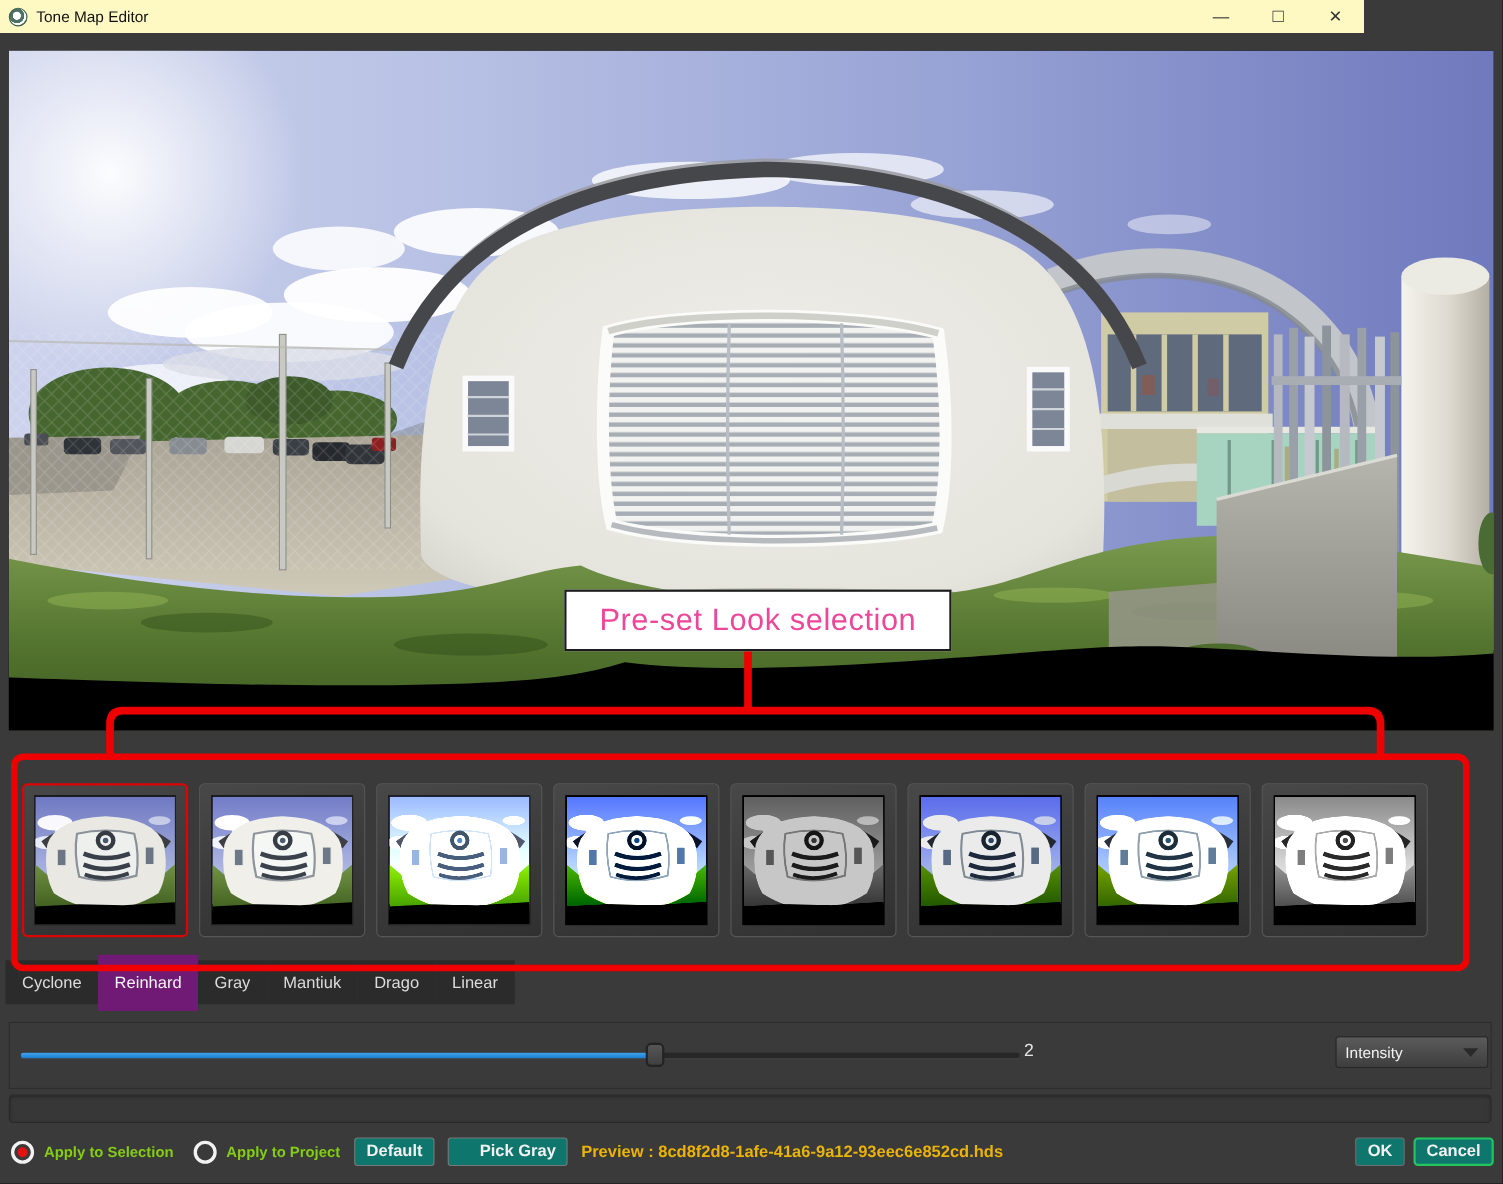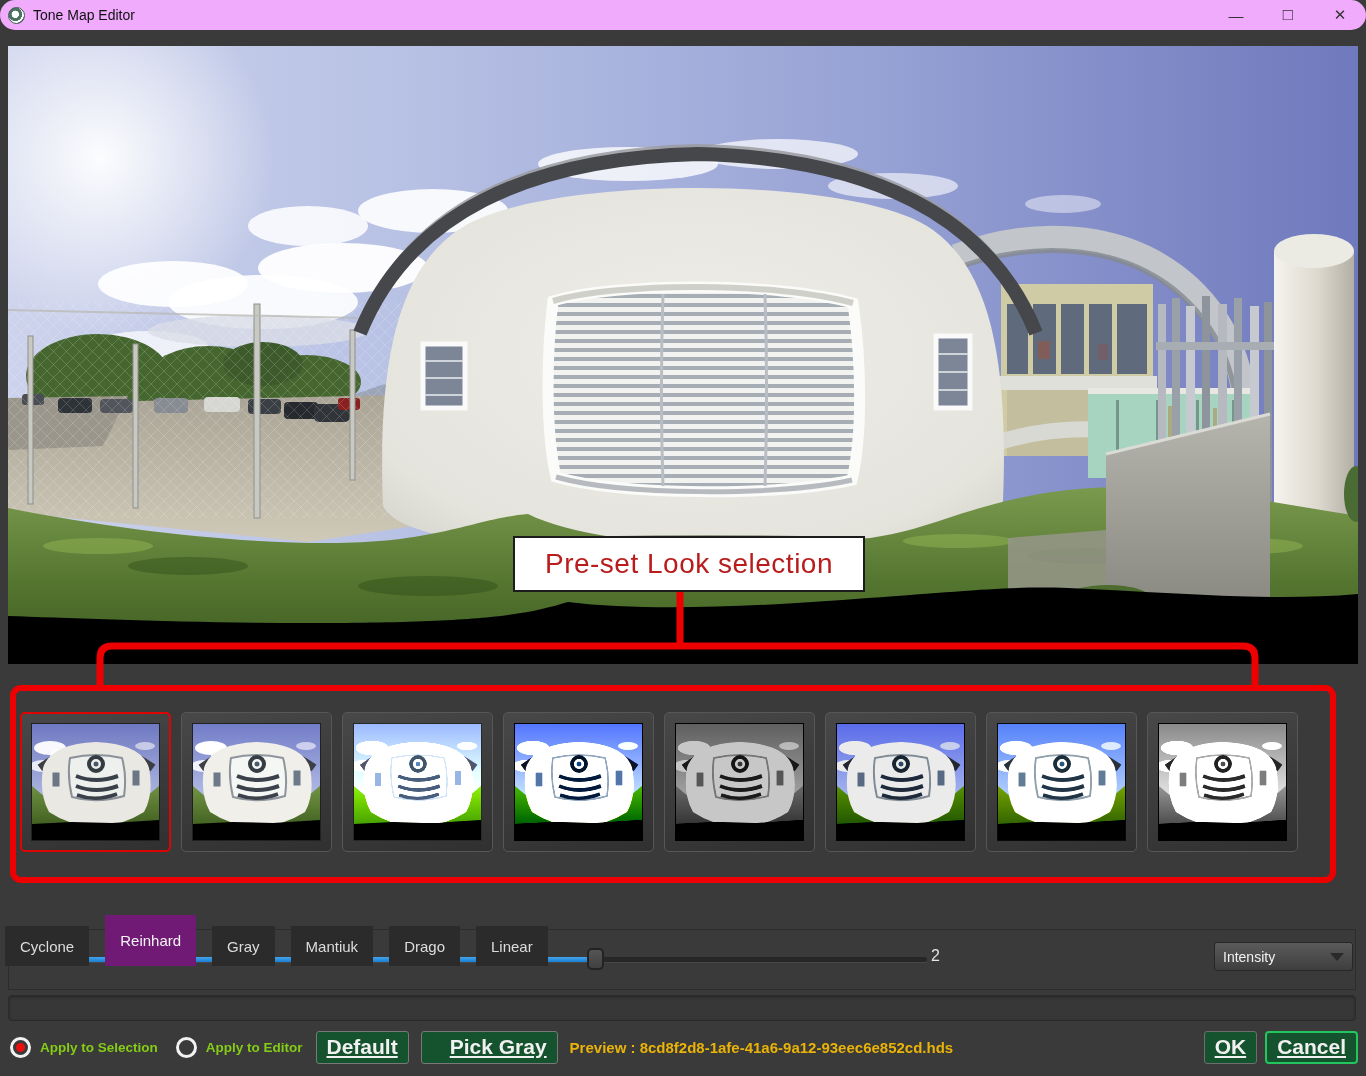--- a/index.html
+++ b/index.html
@@ -1,59 +1,59 @@
 <!DOCTYPE html>
 <html><head>
 <meta charset="utf-8">
 <style>
   html,body{margin:0;padding:0;background:#222;}
   #app{position:relative;width:1366px;height:1076px;background:#3a3a3a;overflow:hidden;
        font-family:"Liberation Sans","DejaVu Sans",sans-serif;-webkit-font-smoothing:antialiased;}
 
   
-  .titlebar{position:absolute;left:0;top:0;width:1366px;height:30px;background:#f0abfc;
-            display:flex;align-items:center;border-radius:15px;}
+  .titlebar{position:absolute;left:0;top:0;width:1240px;height:30px;background:#fef9c3;
+            display:flex;align-items:center;}
   .app-icon{width:17px;height:17px;margin-left:8px;border-radius:50%;
             background:radial-gradient(circle at 42% 42%, #ffffff 0 28%, #4d7263 32% 54%, #ffffff 56% 70%, #5c8273 72%);
             border:1px solid #3f5c50;box-sizing:border-box;}
   .title-text{margin-left:8px;font-size:14px;color:#101010;}
   .win-controls{margin-left:auto;display:flex;height:100%;}
   .win-btn{width:52px;height:100%;display:flex;align-items:center;justify-content:center;
            color:#333;font-size:15px;cursor:default;}
   .win-btn.max{font-size:17px;}
 
   
   .pano{position:absolute;left:8px;top:46px;width:1350px;height:618px;background:#000;}
   .pano svg{display:block;}
 
   
   .annotation-layer{position:absolute;left:0;top:0;width:1366px;height:1076px;pointer-events:none;z-index:6;}
   .label-box{position:absolute;left:513px;top:536px;width:352px;height:56px;background:#ffffff;
              border:2px solid #1c1c1c;box-sizing:border-box;z-index:7;
              display:flex;align-items:center;justify-content:center;
-             font-size:28px;color:#b91c1c;letter-spacing:0.5px;}
+             font-size:28px;color:#ec4899;letter-spacing:0.5px;}
 
   
   .thumbrow{position:absolute;left:20px;top:712px;display:flex;gap:10px;z-index:2;}
   .thumb{width:151px;height:140px;box-sizing:border-box;border:1px solid #575757;border-radius:5px;
          background:linear-gradient(165deg,#484848,#303030);padding:10px;}
   .thumb.selected{border:2px solid #dd0404;padding:9px;}
   .thumb-img{width:129px;height:118px;background:#040404;border:1px solid #202020;box-sizing:border-box;overflow:hidden;}
   .thumb-img svg{display:block;}
   .look-1{filter:none;}
   .look-2{filter:brightness(1.03);}
   .look-3{filter:brightness(1.5) saturate(1.8) contrast(1.1);}
   .look-4{filter:contrast(1.65) saturate(1.95) brightness(1.05);}
   .look-5{filter:grayscale(1) contrast(1.45) brightness(0.78);}
   .look-6{filter:contrast(1.3) saturate(1.45) brightness(0.92);}
   .look-7{filter:contrast(1.25) saturate(1.6) brightness(1.06) hue-rotate(-8deg);}
   .look-8{filter:grayscale(1) contrast(1.4) brightness(1.12);}
 
   
-  .tabs{position:absolute;left:5px;top:915px;height:51px;display:flex;gap:16px;z-index:3;align-items:flex-end;}
+  .tabs{position:absolute;left:5px;top:868px;height:51px;display:flex;gap:0;z-index:3;}
   .tab{height:40px;margin-top:5px;padding:0 15px;background:#2b2b2b;color:#dcdcdc;font-size:15px;
        display:flex;align-items:center;white-space:nowrap;cursor:default;}
   .tab.selected{height:51px;margin-top:0;background:#701a75;color:#f4f4f4;}
 
   
   .slider-pane{position:absolute;left:8px;top:929px;width:1348px;height:61px;
                border:1px solid #2d2d2d;box-sizing:border-box;z-index:2;background:#3a3a3a;}
   .track{position:absolute;left:10px;top:27px;width:908px;height:5px;background:#272727;
          border-radius:2px;box-shadow:0 1px 0 rgba(255,255,255,0.07);}
   .track-fill{position:absolute;left:0;top:0;height:5px;width:577px;border-radius:2px;
@@ -76,23 +76,23 @@
 
   
   .footer{position:absolute;left:0;top:1026px;width:1366px;height:42px;display:flex;align-items:center;
           padding:0 8px 0 10px;box-sizing:border-box;}
   .radio{width:21px;height:21px;border-radius:50%;border:3px solid #f2f2f2;box-sizing:border-box;
          display:flex;align-items:center;justify-content:center;flex:0 0 auto;}
   .radio .dot{width:9px;height:9px;border-radius:50%;background:transparent;}
   .radio.checked .dot{background:#ea0f0f;}
   .radio-label{color:#84cc16;font-size:13.5px;font-weight:700;margin:0 0 0 9px;white-space:nowrap;}
   .gap18{width:18px;flex:0 0 auto;}
-  .btn{background:#14532d;border:1px solid #787878;border-radius:3px;color:#f1f1f1;
-       font-size:21px;font-weight:700;padding:3px 10px 4px;margin-left:13px;white-space:nowrap;
-       font-family:inherit;cursor:default;text-decoration:underline;}
+  .btn{background:#0f766e;border:1px solid #787878;border-radius:3px;color:#f1f1f1;
+       font-size:15px;font-weight:700;padding:3px 10px 4px;margin-left:13px;white-space:nowrap;
+       font-family:inherit;cursor:default;}
   .btn.pickgray{margin-left:12px;padding-left:28px;}
   .preview-text{color:#eab308;font-size:15px;font-weight:700;margin-left:12px;white-space:nowrap;}
   .spacer{flex:1;}
   .btn.ok{margin-left:0;border-color:#6e6e6e;}
   .btn.cancel{margin-left:8px;border:2px solid #22c55e;border-radius:4px;padding:2px 10px 3px;}
 </style>
 </head>
 <body>
 
 <div id="app">
@@ -415,21 +415,21 @@
 
   <div class="footer">
     <div class="radio checked">
         <div class="dot"></div>
       </div>
     <div class="radio-label">Apply to Selection</div>
     <div class="gap18"></div>
     <div class="radio">
         <div class="dot"></div>
       </div>
-    <div class="radio-label">Apply to Editor</div>
+    <div class="radio-label">Apply to Project</div>
     <button class="btn">Default</button>
     <button class="btn pickgray">Pick Gray</button>
     <div class="preview-text">Preview : 8cd8f2d8-1afe-41a6-9a12-93eec6e852cd.hds</div>
     <div class="spacer"></div>
     <button class="btn ok">OK</button>
     <button class="btn cancel">Cancel</button>
   </div>
 
 </div>
 

